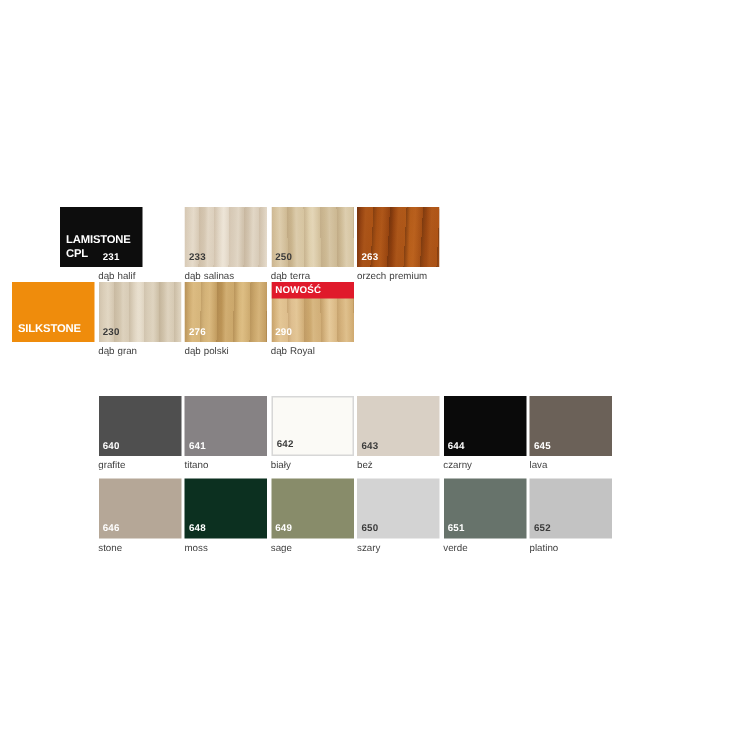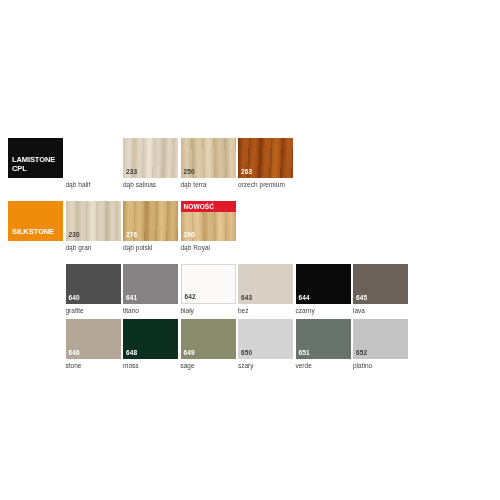--- a/index.html
+++ b/index.html
@@ -166,21 +166,21 @@
         rgba(255,236,195,0.28) 6px, rgba(150,110,58,0.00) 11px),
       linear-gradient(90deg, #d5b179 0%, #e0c192 24%, #c7a166 48%,
                              #dcbc8a 70%, #cfa96f 100%);
   }
 </style>
 </head>
 <body>
 
 <div id="canvas">
     <div class="group" style="top: 138px; width: 480px; height: 55px;">
-      <div class="cat-label bottomline" style="background: rgb(13, 13, 13); color: rgb(255, 255, 255);">
+      <div class="cat-label bottomline" style="background: rgb(13, 13, 13); color: rgb(255, 255, 255); margin-left: 32px;">
         <div>LAMISTONE</div>
         <div>CPL</div>
       </div>
       <div class="cell" style="left: 57.5px; top: 0px;">
         <div class="chip">
           <div class="grain g-halif"></div>
           <div class="code light">231</div>
         </div>
         <div class="caption">dąb halif</div>
       </div>
@@ -199,21 +199,21 @@
         <div class="caption">dąb terra</div>
       </div>
       <div class="cell" style="left: 230px; top: 0px;">
         <div class="chip">
           <div class="grain g-orzech"></div>
           <div class="code light">263</div>
         </div>
         <div class="caption">orzech premium</div>
       </div>
     </div>
-    <div class="group" style="top: 201px; width: 480px; height: 55px;">
+    <div class="group" style="top: 188px; width: 480px; height: 55px;">
       <div class="cat-label bottomline" style="background: rgb(239, 140, 12); color: rgb(255, 255, 255);">
         <div>SILKSTONE</div>
       </div>
       <div class="cell" style="left: 57.5px; top: 0px;">
         <div class="chip">
           <div class="grain g-gran"></div>
           <div class="code dark">230</div>
         </div>
         <div class="caption">dąb gran</div>
       </div>

